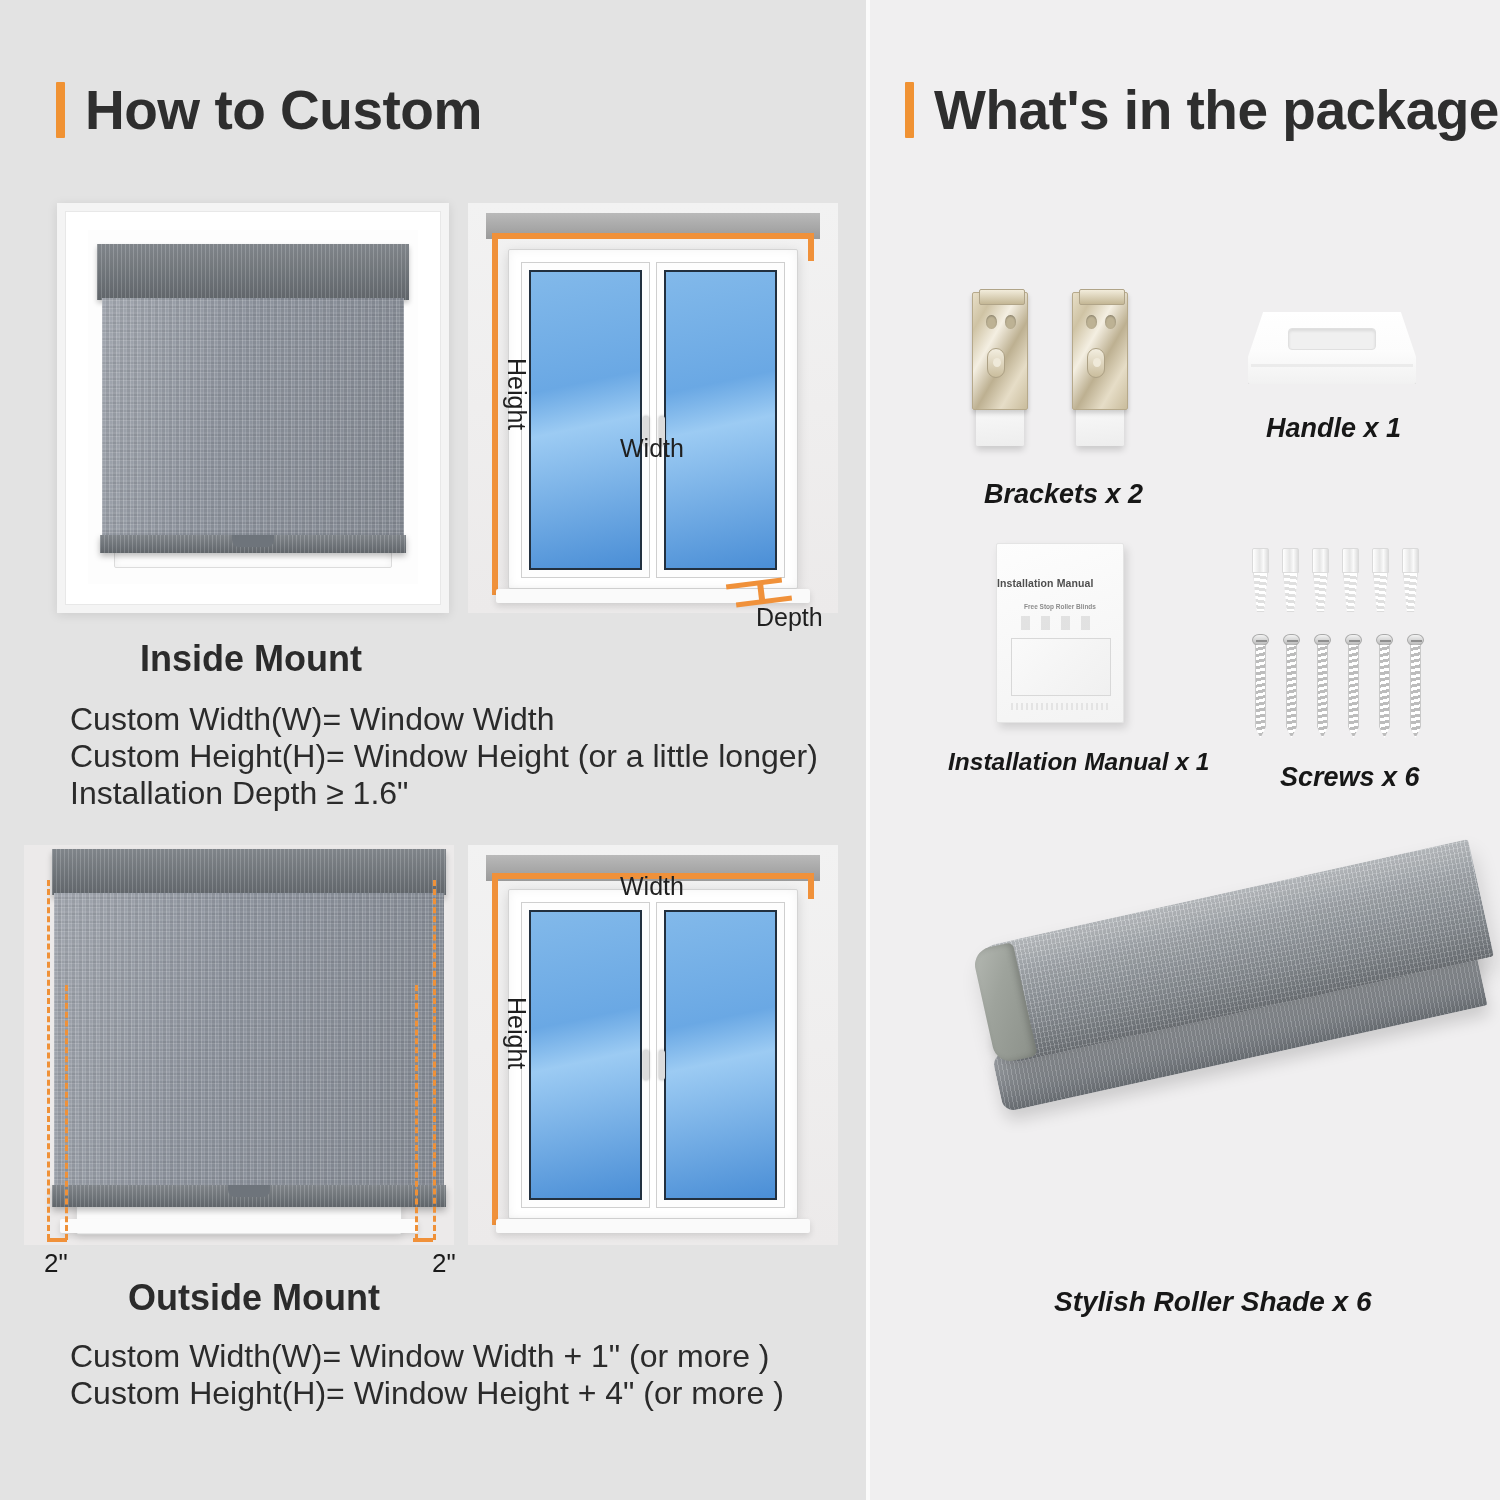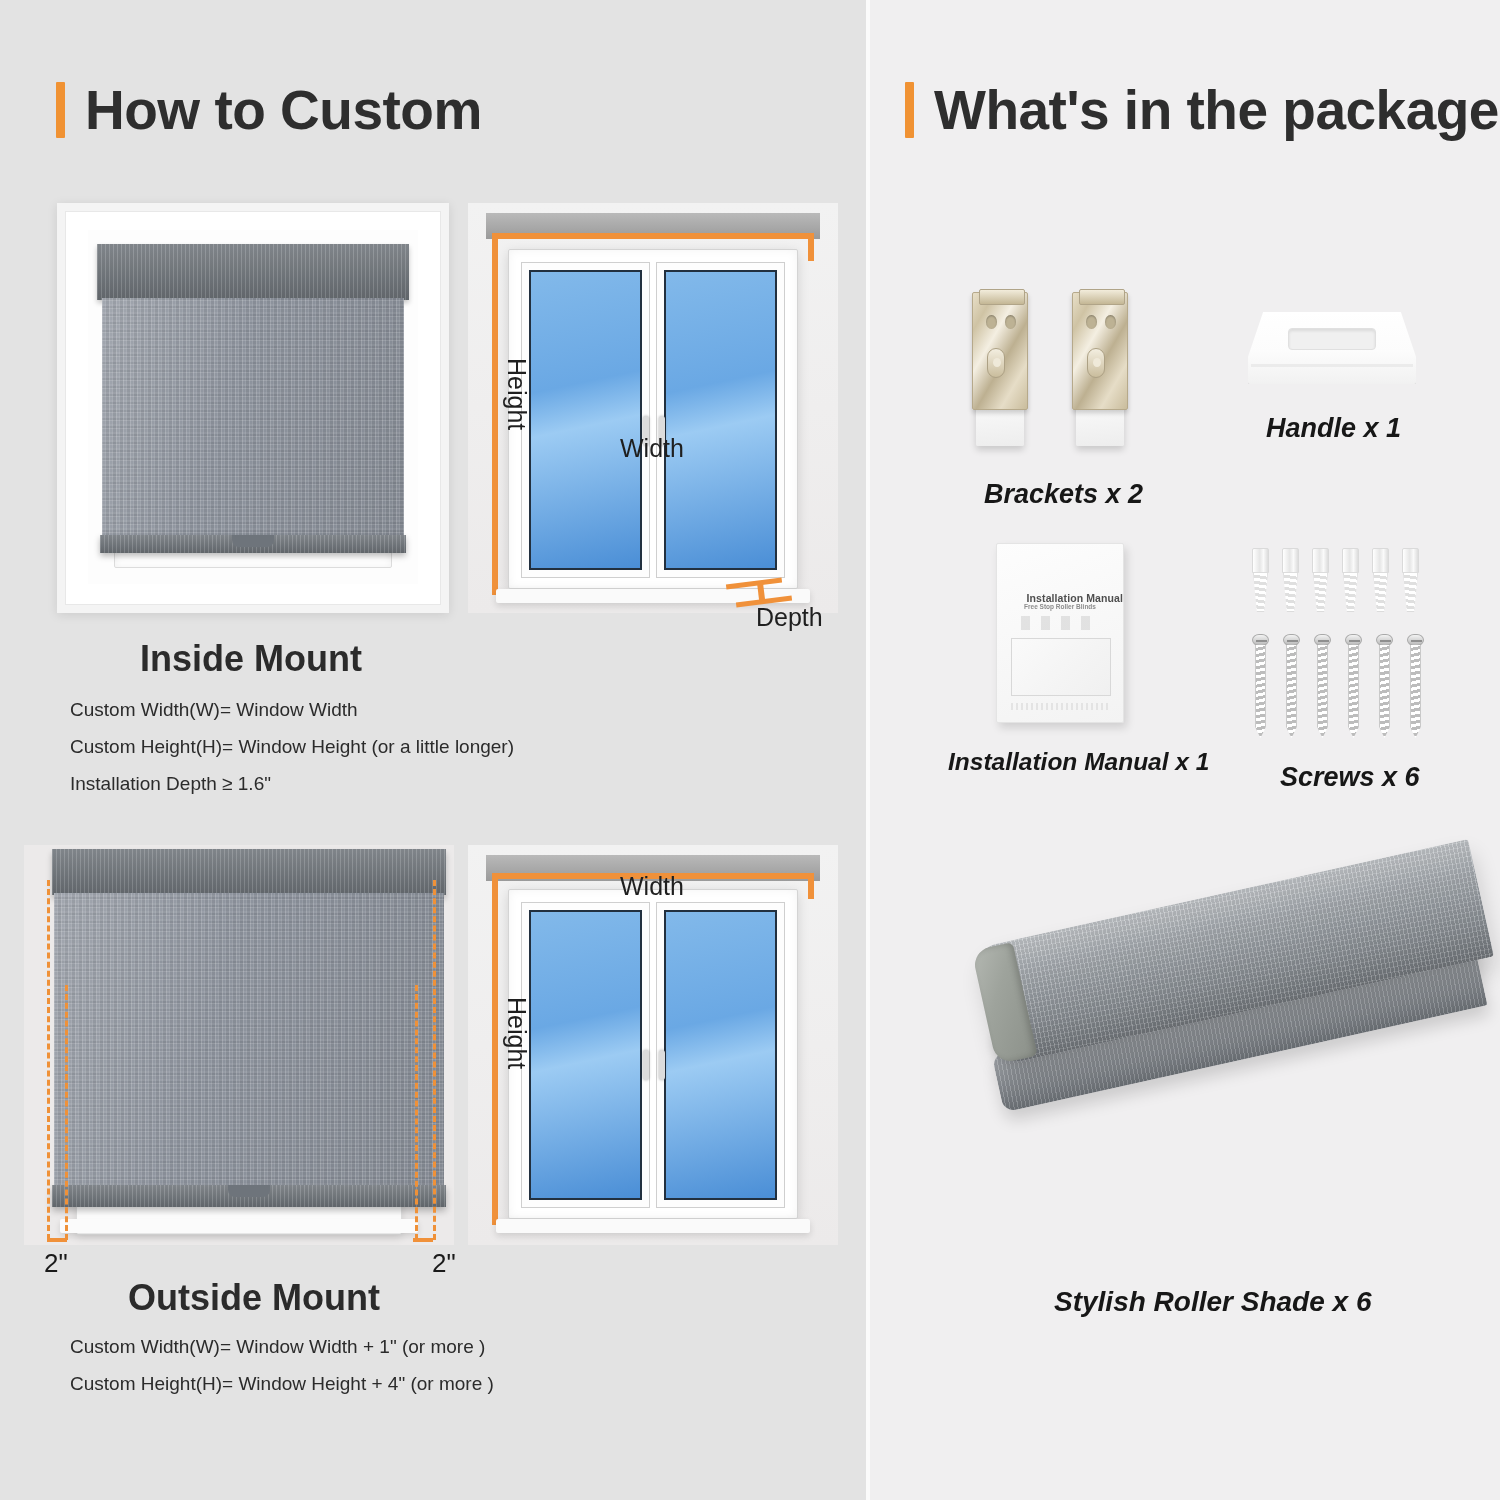--- a/index.html
+++ b/index.html
@@ -39,21 +39,21 @@
   }
   #heading-left  { left:56px;  top:82px; }
   #heading-right { left:905px; top:82px; }
 
   
   .mount-title {
     position:absolute; font-size:36px; font-weight:bold; color:#2b2b2b;
     white-space:nowrap;
   }
   .mount-lines {
-    position:absolute; font-size:19px; color:#2b2b2b; line-height:1.38;
+    position:absolute; font-size:32px; color:#2b2b2b; line-height:1.38;
     white-space:nowrap;
   }
 
   
   .pkg-label {
     position:absolute; font-size:24.5px; font-weight:bold; font-style:italic;
     color:#171717; white-space:nowrap; text-align:right;
   }
   .pkg-label.big { font-size:27px; }
 
@@ -252,21 +252,21 @@
     background:#ebebeb;
   }
 
   #manual-art {
     position:absolute; left:996px; top:543px; width:128px; height:180px;
     background:linear-gradient(160deg,#fdfdfd,#f3f3f3);
     border:1px solid #e4e4e4; border-radius:2px;
     box-shadow:3px 5px 9px rgba(0,0,0,.13);
   }
   #manual-title {
-    position:absolute; left:0; right:0; top:48px; text-align:right;
+    position:absolute; left:0; right:0; top:33px; text-align:left;
     font-size:10.5px; font-weight:bold; color:#4e4e4e; letter-spacing:.1px;
   }
   #manual-sub {
     position:absolute; left:0; right:0; top:59px; text-align:center;
     font-size:6.5px; font-weight:bold; color:#8c8c8c;
   }
   #manual-icons {
     position:absolute; left:24px; top:72px; width:80px; height:14px;
     background:repeating-linear-gradient(90deg,#cfcfcf 0 9px, transparent 9px 20px);
     opacity:.55;

